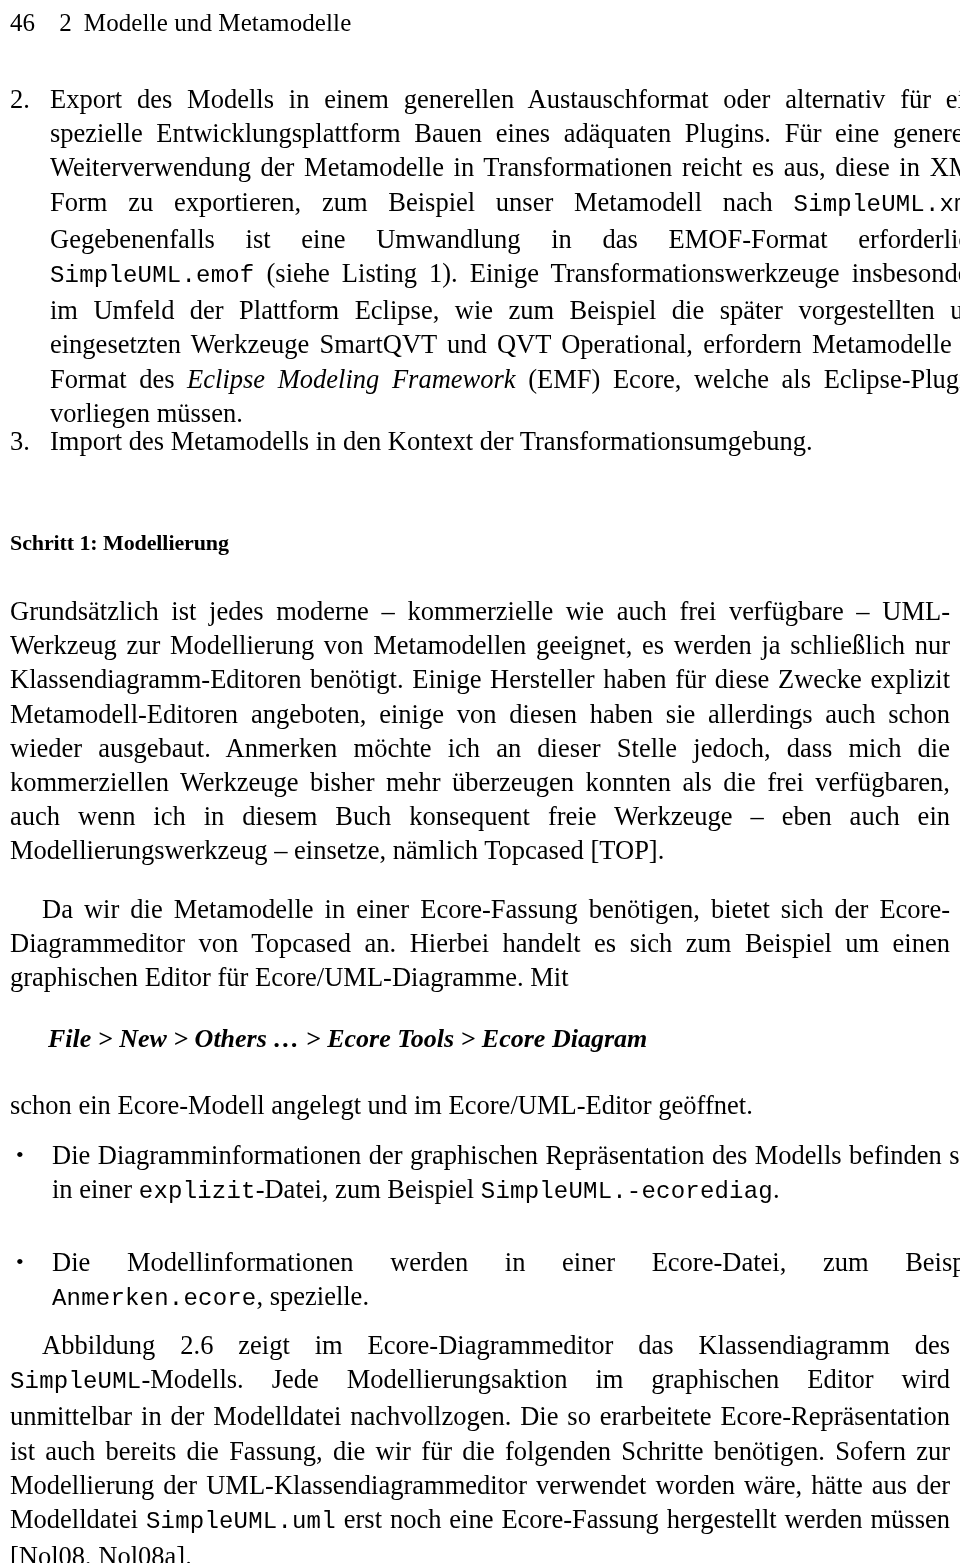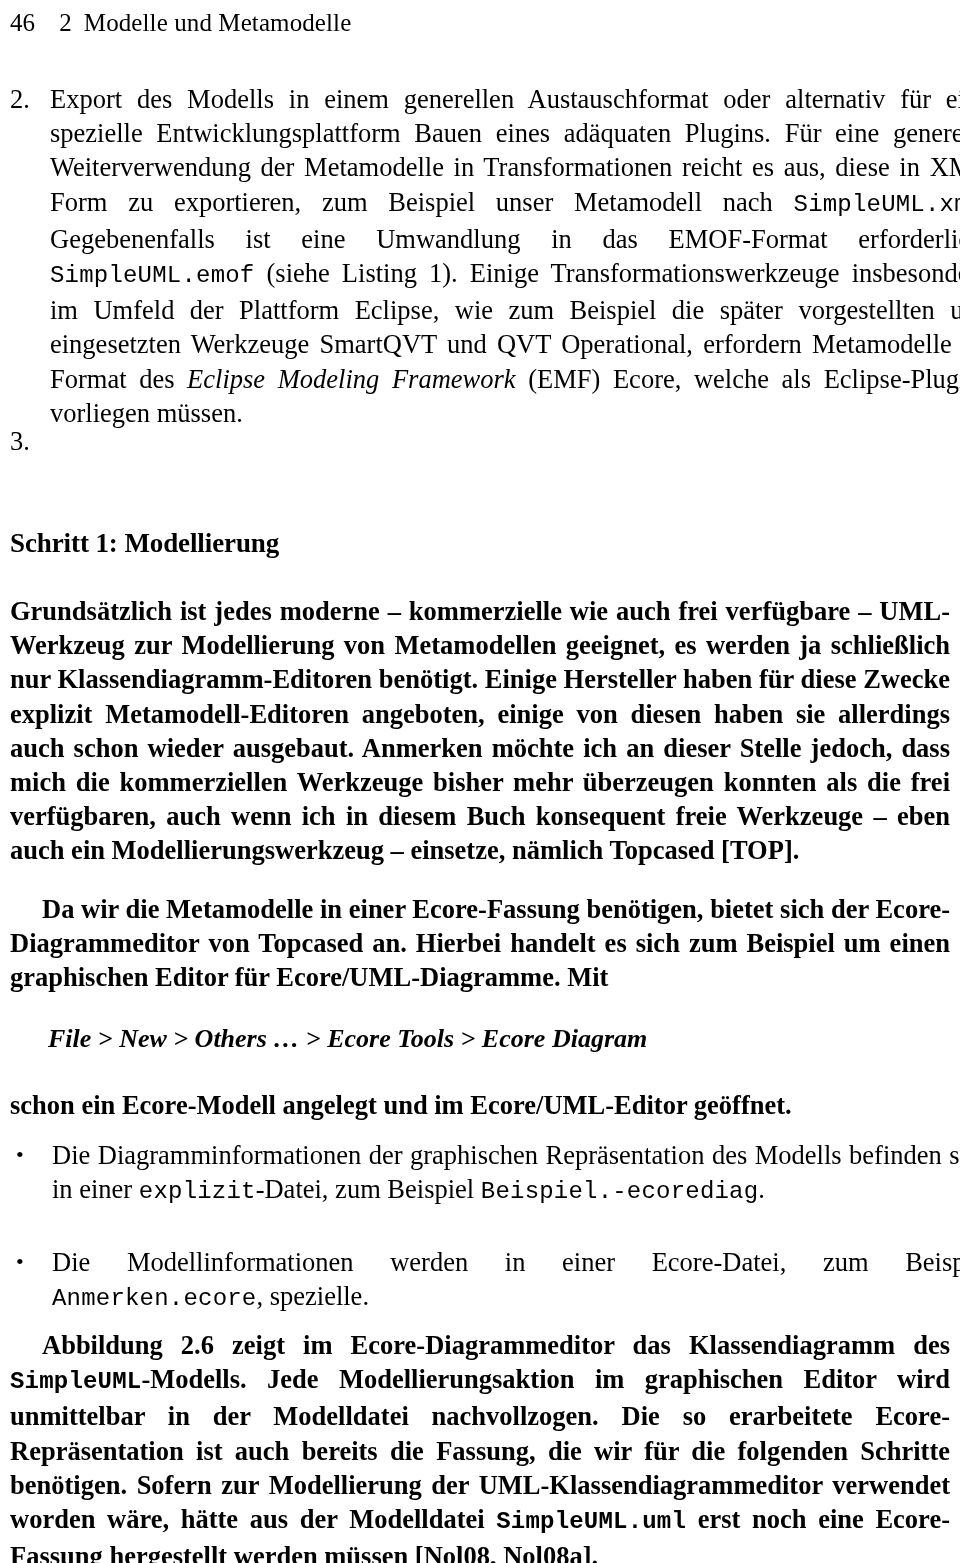--- a/index.html
+++ b/index.html
@@ -43,21 +43,20 @@
   .runhead .folio { margin-right: 24px; }
   .runhead .chapnum { margin-right: 12px; }
 
   
   .body-text {
     font-size: 26.5px;
     line-height: 34.2px;
     text-align: justify;
     text-justify: inter-word;
     hyphens: manual;
-    font-weight: bold;
   }
 
   
   .num-item {
     position: relative;
     padding-left: 40px;
     font-size: 26.5px;
     line-height: 34.2px;
     text-align: justify;
   }
@@ -80,21 +79,21 @@
   .bullet-item > .dot {
     position: absolute;
     left: 6px;
     top: 0;
     font-size: 22px;
     line-height: 34.2px;
   }
 
   
   .sec-heading {
-    font-size: 27px;
+    font-size: 22px;
     line-height: 34px;
     font-weight: bold;
     letter-spacing: -0.1px;
   }
 
   
   .menu-path {
     font-size: 26px;
     line-height: 34px;
     font-weight: bold;
@@ -124,35 +123,36 @@
       <span class="folio">46</span><span class="chapnum">2</span><span>Modelle und Metamodelle</span>
     </div>
 
     <div class="blk num-item" style="top:82px;">
       <span class="marker">2.</span>
       <span class="rich"><span>Export des Modells in einem generellen Austauschformat oder alternativ für eine spezielle Entwicklungsplattform Bauen eines adäquaten Plugins. Für eine generelle Weiterverwendung der Metamodelle in Transformationen reicht es aus, diese in XMI-Form zu exportieren, zum Beispiel unser Metamodell nach </span><code>SimpleUML.xmi</code><span>. Gegebenenfalls ist eine Umwandlung in das EMOF-Format erforderlich, </span><code>SimpleUML.emof</code><span>  (siehe Listing 1). Einige Transformationswerkzeuge insbesondere im Umfeld der Plattform Eclipse, wie zum Beispiel die später vorgestellten und eingesetzten Werkzeuge SmartQVT und QVT Operational, erfordern Metamodelle im Format des </span><em class="ital">Eclipse Modeling Framework</em><span> (EMF) Ecore, welche als Eclipse-Plugins vorliegen müssen.</span></span>
     </div>
 
     <div class="blk num-item" style="top:424px;">
       <span class="marker">3.</span>
+      <span class="rich"><span>Import des Metamodells in den Kontext der Transformationsumgebung.</span></span>
     </div>
 
     <div class="blk sec-heading" style="top:526px;">Schritt 1: Modellierung</div>
 
     <div class="blk body-text" style="top:594px;">Grundsätzlich ist jedes moderne – kommerzielle wie auch frei verfügbare – UML-Werkzeug zur Modellierung von Metamodellen geeignet, es werden ja schließlich nur Klassendiagramm-Editoren benötigt. Einige Hersteller haben für diese Zwecke explizit Metamodell-Editoren angeboten, einige von diesen haben sie allerdings auch schon wieder ausgebaut. Anmerken möchte ich an dieser Stelle jedoch, dass mich die kommerziellen Werkzeuge bisher mehr überzeugen konnten als die frei verfügbaren, auch wenn ich in diesem Buch konsequent freie Werkzeuge – eben auch ein Modellierungswerkzeug – einsetze, nämlich Topcased [TOP].</div>
 
     <div class="blk body-text" style="top:892px; text-indent:32px;">Da wir die Metamodelle in einer Ecore-Fassung benötigen, bietet sich der Ecore-Diagrammeditor von Topcased an. Hierbei handelt es sich zum Beispiel um einen graphischen Editor für Ecore/UML-Diagramme. Mit</div>
 
     <div class="blk menu-path" style="top:1022px;">File &gt; New &gt; Others … &gt; Ecore Tools &gt; Ecore Diagram</div>
 
     <div class="blk body-text" style="top:1088px;">schon ein Ecore-Modell angelegt und im Ecore/UML-Editor geöffnet.</div>
 
     <div class="blk bullet-item" style="top:1138px;">
       <span class="dot">•</span>
-      <span class="rich"><span>Die Diagramminformationen der graphischen Repräsentation des Modells befinden sich in einer </span><code>explizit</code><span>-Datei, zum Beispiel </span><code>Beispiel.-ecorediag</code><span>.</span></span>
+      <span class="rich"><span>Die Diagramminformationen der graphischen Repräsentation des Modells befinden sich in einer </span><code>explizit</code><span>-Datei, zum Beispiel </span><code>SimpleUML.-ecorediag</code><span>.</span></span>
     </div>
 
     <div class="blk bullet-item" style="top:1245px;">
       <span class="dot">•</span>
       <span class="rich"><span>Die Modellinformationen werden in einer Ecore-Datei, zum Beispiel </span><code>Anmerken.ecore</code><span>, spezielle.</span></span>
     </div>
 
     <div class="blk body-text" style="top:1328px; text-indent:32px;"><span>Abbildung 2.6 zeigt im Ecore-Diagrammeditor das Klassendiagramm des </span><code>SimpleUML</code><span>-Modells. Jede Modellierungsaktion im graphischen Editor wird unmittelbar in der Modelldatei nachvollzogen. Die so erarbeitete Ecore-Repräsentation ist auch bereits die Fassung, die wir für die folgenden Schritte benötigen. Sofern zur Modellierung der UML-Klassendiagrammeditor verwendet worden wäre, hätte aus der Modelldatei </span><code>SimpleUML.uml</code><span>  erst noch eine Ecore-Fassung hergestellt werden müssen [Nol08, Nol08a].</span></div>
 
   </div>

